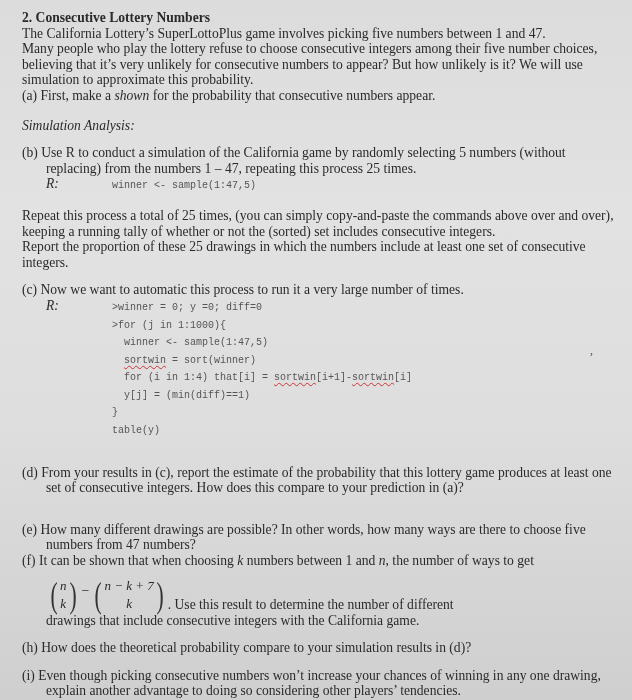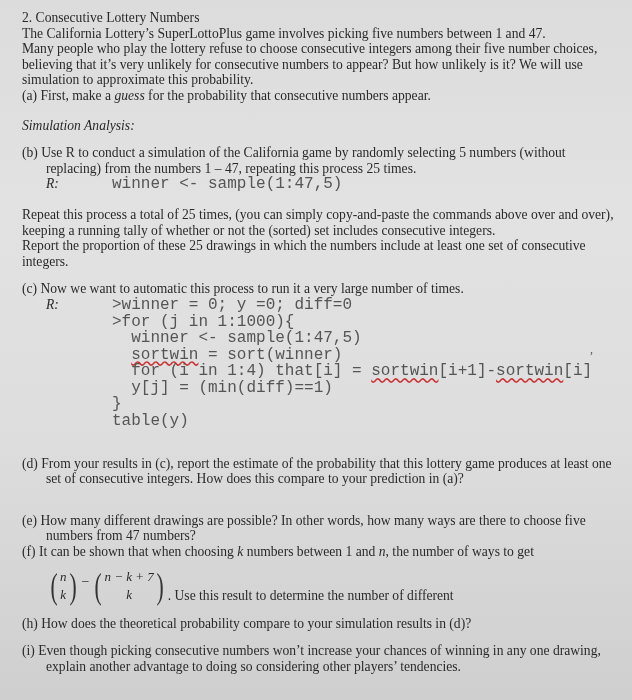--- a/index.html
+++ b/index.html
@@ -4,44 +4,44 @@
 <style>
   html, body { margin:0; padding:0; }
   body {
     width:632px; height:700px; overflow:hidden;
     background: linear-gradient(180deg,#dcdcdc 0%,#e2e2e2 30%,#dedede 60%,#cfcfcf 100%);
     font-family:"Liberation Serif", serif;
     color:#2a2a2a;
     position:relative;
   }
   .page { position:absolute; left:22px; top:10px; width:600px; font-size:13.6px; line-height:15.6px; }
-  .title { font-weight:normal; }
+  .title { font-weight:bold; }
   .p { margin:0; }
   .hang { padding-left:24px; text-indent:-24px;margin-top:12px; }
   .gap { height:14px; }
   .ital { font-style:italic; }
-  .code { font-family:"Liberation Mono", monospace; font-size:16px; color:#555; line-height:15.6px; white-space:pre; }
+  .code { font-family:"Liberation Mono", monospace; font-size:10px; color:#555; line-height:15.6px; white-space:pre; }
   .rlabel { display:inline-block; width:90px; font-style:italic; padding-left:24px; box-sizing:border-box; }
   .squig { text-decoration: underline wavy #cc3333; text-underline-offset:2px; }
   .indent24 { padding-left:24px; }
   .codeblock { padding-left:90px; }
   .formula-line { display:flex; align-items:flex-end; padding-left:24px; height:44px; }
   .binom { display:inline-flex; align-items:center; font-style:italic; font-size:13px; margin:0 2px; }
   .paren { font-size:36px; line-height:36px; font-style:normal; font-weight:lighter; color:#333; transform:scaleX(0.6); }
   .stack { display:inline-flex; flex-direction:column; align-items:center; line-height:18px; }
   .minus { font-size:14px; margin:0 1px; }
 </style>
 </head>
 <body>
 
 <div class="page">
   <p class="p title">2. Consecutive Lottery Numbers</p>
   <p class="p">The California Lottery’s SuperLottoPlus game involves picking five numbers between 1 and 47.</p>
   <p class="p">Many people who play the lottery refuse to choose consecutive integers among their five number choices, believing that it’s very unlikely for consecutive numbers to appear? But how unlikely is it? We will use simulation to approximate this probability.</p>
-  <p class="p"><span>(a) First, make a </span><span class="ital">guess</span><span> for the probability that consecutive numbers appear.</span></p>
+  <p class="p"><span>(a) First, make a </span><span class="ital">shown</span><span> for the probability that consecutive numbers appear.</span></p>
 
   <div class="gap"></div>
   <p class="p ital">Simulation Analysis:</p>
   <p class="p hang">(b) Use R to conduct a simulation of the California game by randomly selecting 5 numbers (without replacing) from the numbers 1 – 47, repeating this process 25 times.</p>
   <div><span class="rlabel">R:</span><span class="code">winner &lt;- sample(1:47,5)</span></div>
 
   <div class="gap"></div>
   <p class="p">Repeat this process a total of 25 times, (you can simply copy-and-paste the commands above over and over), keeping a running tally of whether or not the (sorted) set includes consecutive integers.</p>
   <p class="p">Report the proportion of these 25 drawings in which the numbers include at least one set of consecutive integers.</p>
   <p class="p hang">(c) Now we want to automatic this process to run it a very large number of times.</p>
@@ -78,15 +78,16 @@
     <span class="binom">
       <span class="paren">(</span>
       <span class="stack">
           <span>n − k + 7</span>
           <span>k</span>
         </span>
       <span class="paren">)</span>
     </span>
     <span>. Use this result to determine the number of different</span>
   </div>
+  <p class="p indent24">drawings that include consecutive integers with the California game.</p>
   <p class="p hang">(h) How does the theoretical probability compare to your simulation results in (d)?</p>
   <p class="p hang">(i) Even though picking consecutive numbers won’t increase your chances of winning in any one drawing, explain another advantage to doing so considering other players’ tendencies.</p>
 </div>
 
 </body></html>

